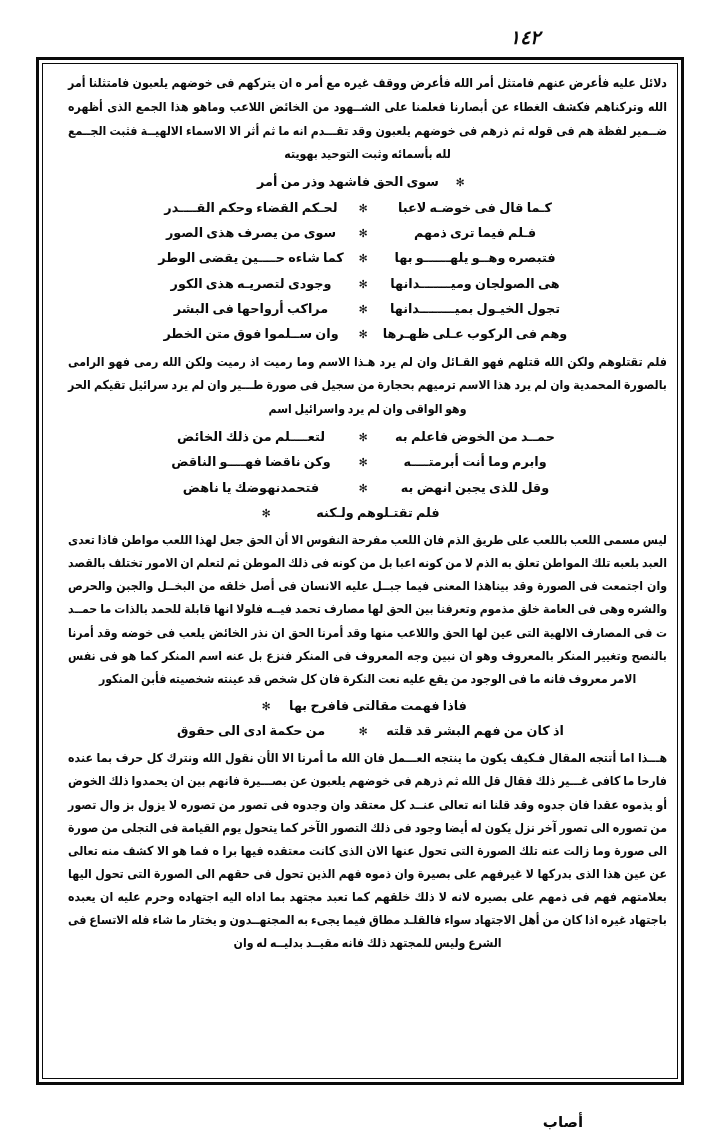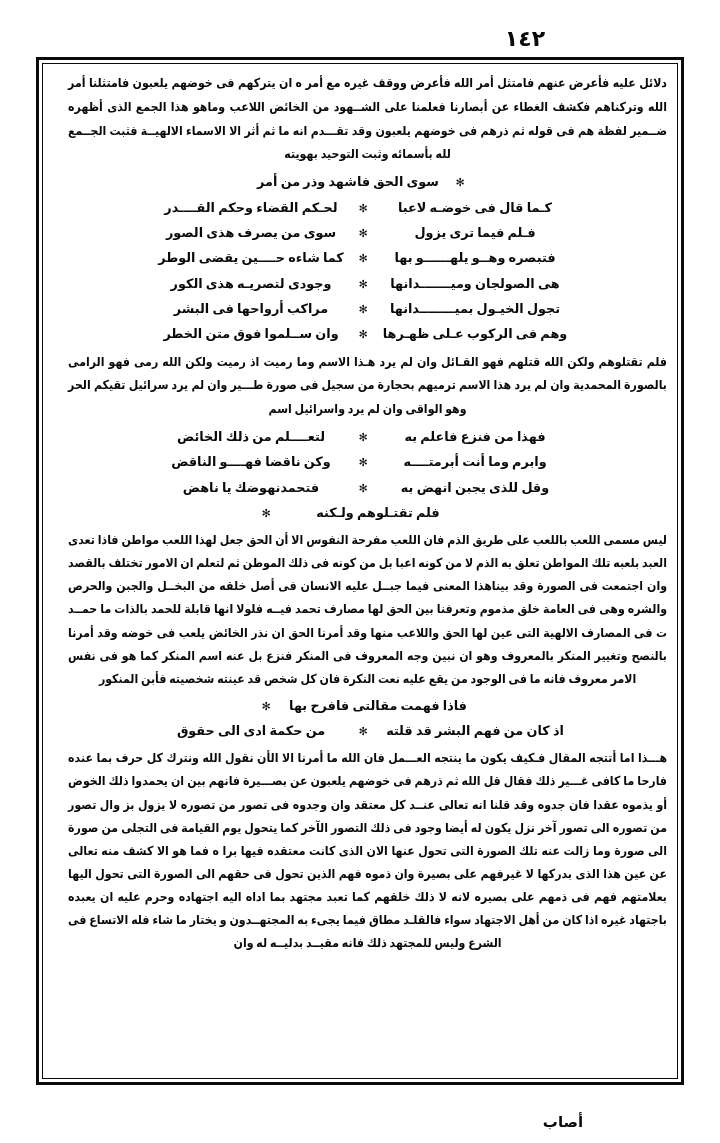--- a/index.html
+++ b/index.html
@@ -19,24 +19,25 @@
 
   
   .page-number {
     position: absolute;
     top: 26px;
     left: 0;
     width: 100%;
     text-align: center;
     padding-left: 330px;
     box-sizing: border-box;
-    font-size: 22px;
+    font-size: 19px;
     font-weight: 700;
     letter-spacing: 1px;
     direction: rtl;
+    font-style: italic;
   }
 
   
   .frame-outer {
     position: absolute;
     top: 57px;
     right: 36px;
     left: 36px;
     bottom: 58px;
     border: 3px solid #0a0a0a;
@@ -138,21 +139,21 @@
         <div class="verse">
           <span class="star">✻</span>
           <span class="hemistich second">سوى الحق فاشهد وذر من أمر</span>
         </div>
         <div class="verse">
           <span class="hemistich first">كـما قال فى خوضـه لاعبا</span>
           <span class="star">✻</span>
           <span class="hemistich second">لحـكم القضاء وحكم القــــدر</span>
         </div>
         <div class="verse">
-          <span class="hemistich first">فـلم فيما ترى يزول</span>
+          <span class="hemistich first">فـلم فيما ترى ذمهم</span>
           <span class="star">✻</span>
           <span class="hemistich second">سوى من يصرف هذى الصور</span>
         </div>
         <div class="verse">
           <span class="hemistich first">فتبصره وهــو يلهــــــو بها</span>
           <span class="star">✻</span>
           <span class="hemistich second">كما شاءه حــــين يقضى الوطر</span>
         </div>
         <div class="verse">
           <span class="hemistich first">هى الصولجان وميـــــــدانها</span>
@@ -168,21 +169,21 @@
           <span class="hemistich first">وهم فى الركوب عـلى ظهـرها</span>
           <span class="star">✻</span>
           <span class="hemistich second">وان ســلموا فوق متن الخطر</span>
         </div>
       </div>
 
       <p class="prose">فلم تقتلوهم ولكن الله قتلهم فهو القـائل وان لم يرد هـذا الاسم وما رميت اذ رميت ولكن الله رمى فهو الرامى بالصورة المحمدية وان لم يرد هذا الاسم ترميهم بحجارة من سجيل فى صورة طـــير وان لم يرد سرائيل تقيكم الحر وهو الواقى وان لم يرد واسرائيل اسم</p>
 
       <div class="poem">
         <div class="verse">
-          <span class="hemistich first">فهذا من فنزع فاعلم به</span>
+          <span class="hemistich first">حمــد من الخوض فاعلم به</span>
           <span class="star">✻</span>
           <span class="hemistich second">لتعــــلم من ذلك الخائض</span>
         </div>
         <div class="verse">
           <span class="hemistich first">وابرم وما أنت أبرمتــــه</span>
           <span class="star">✻</span>
           <span class="hemistich second">وكن ناقضا فهــــو الناقض</span>
         </div>
         <div class="verse">
           <span class="hemistich first">وقل للذى يجبن انهض به</span>

